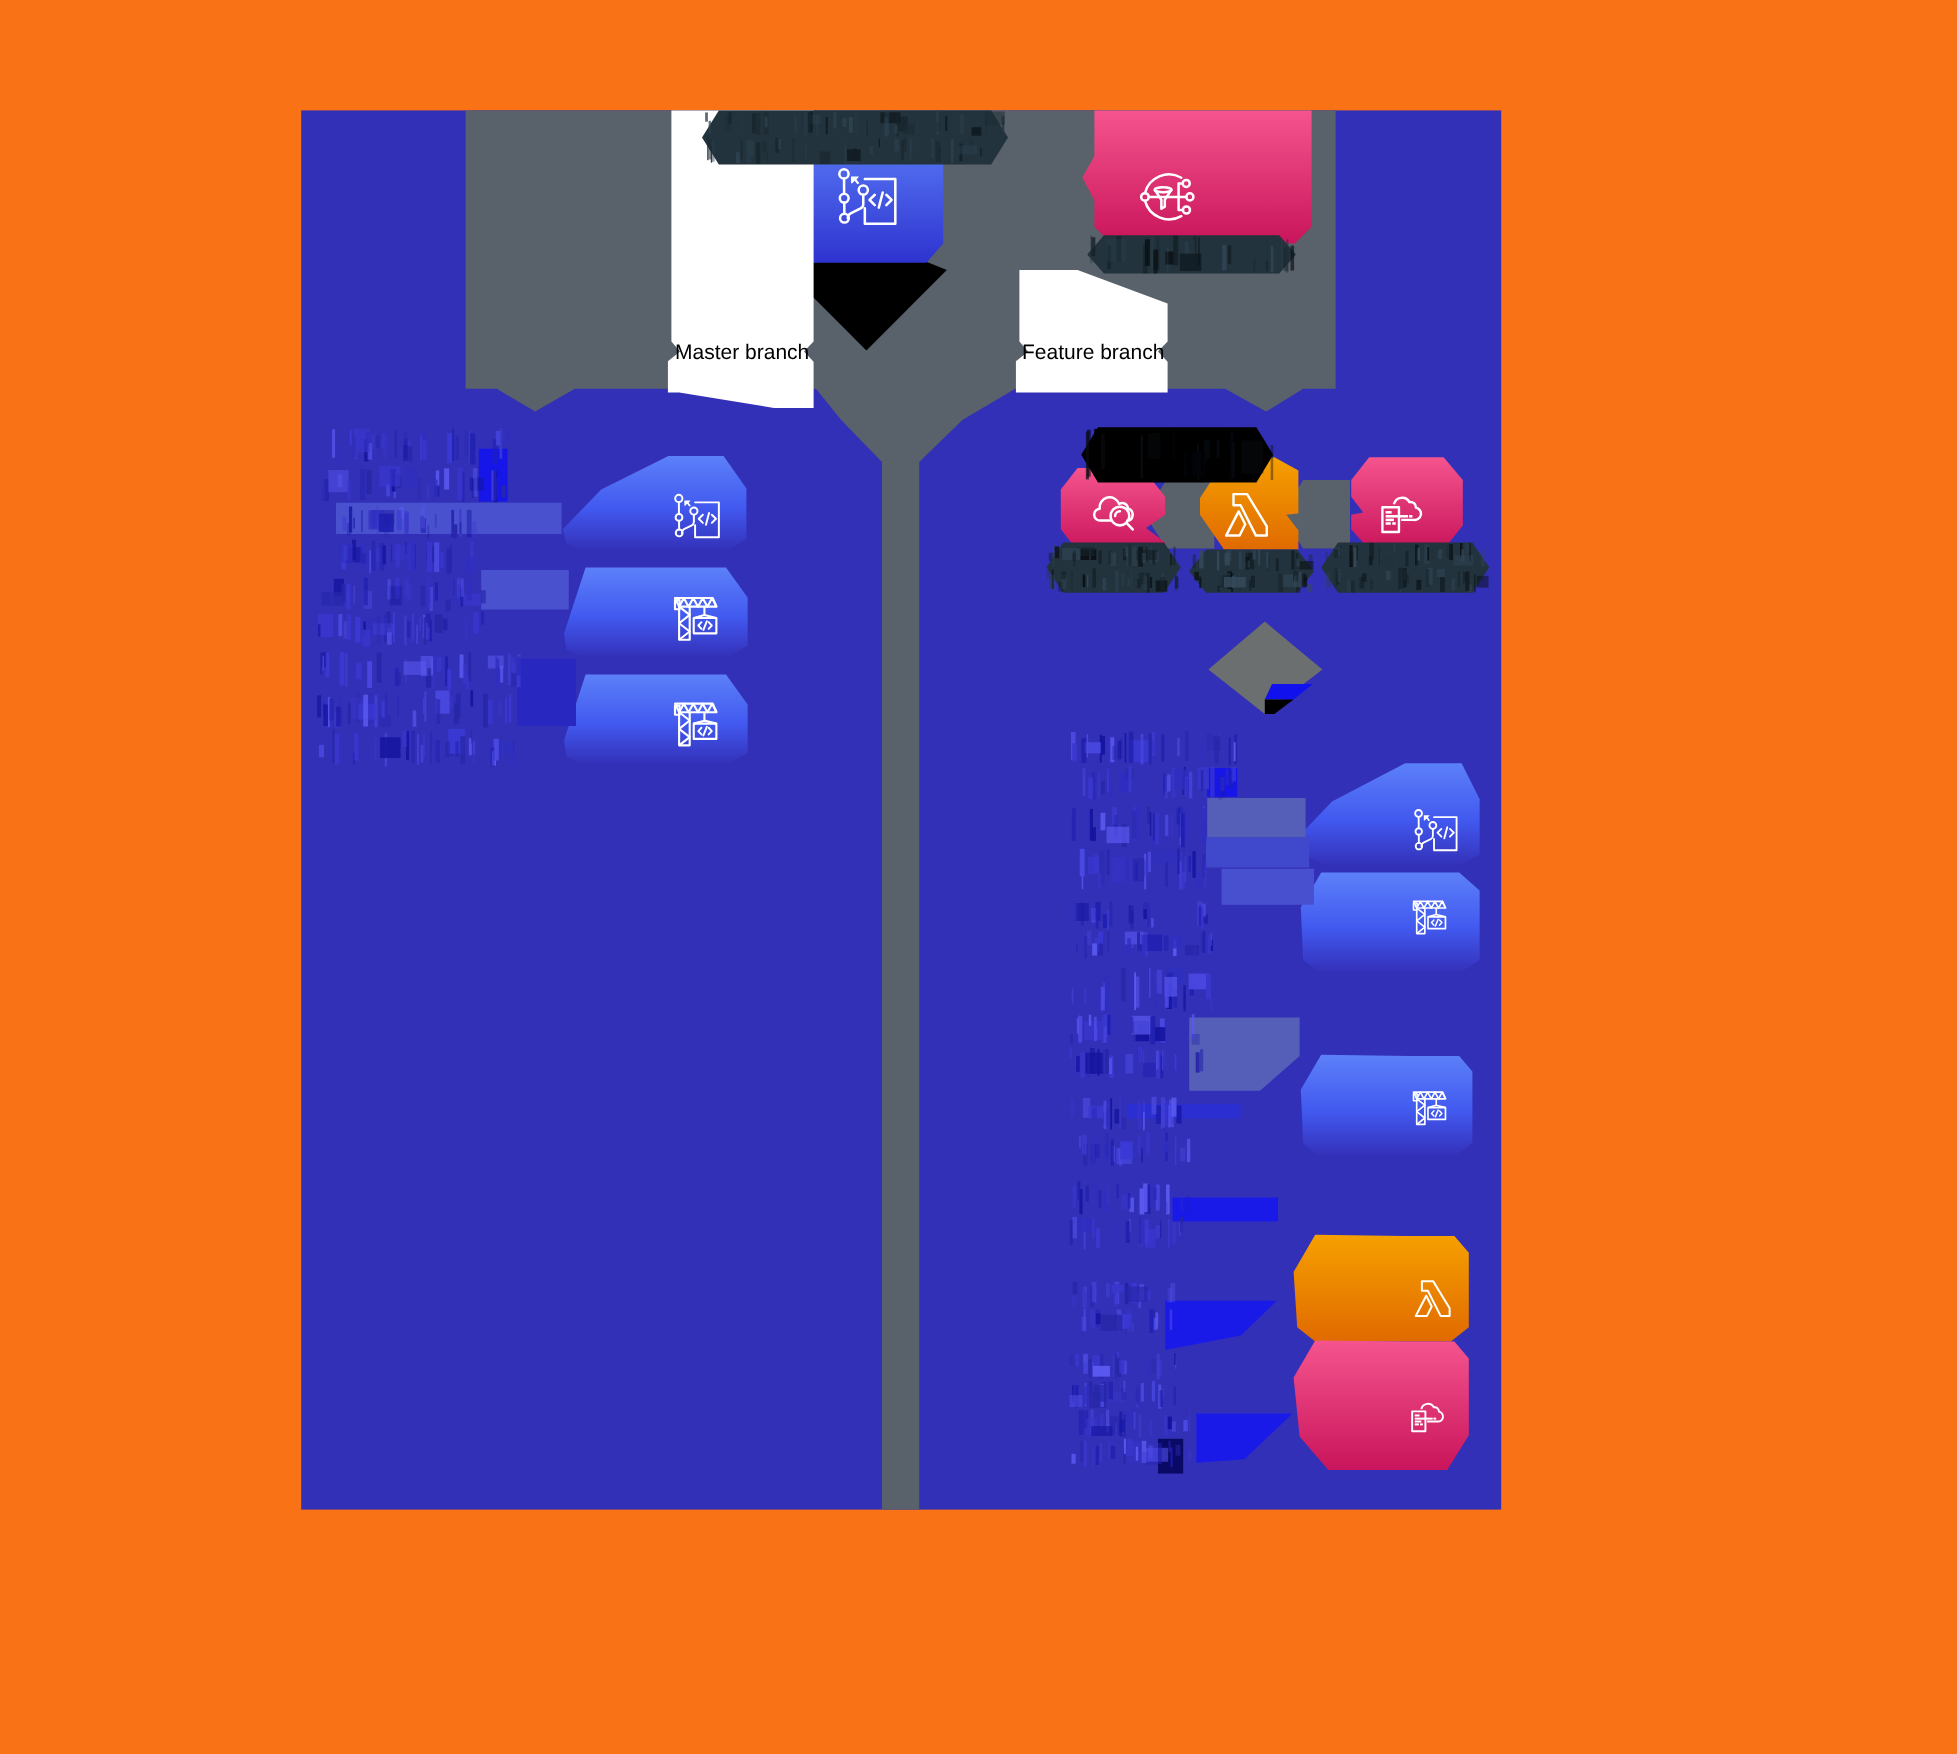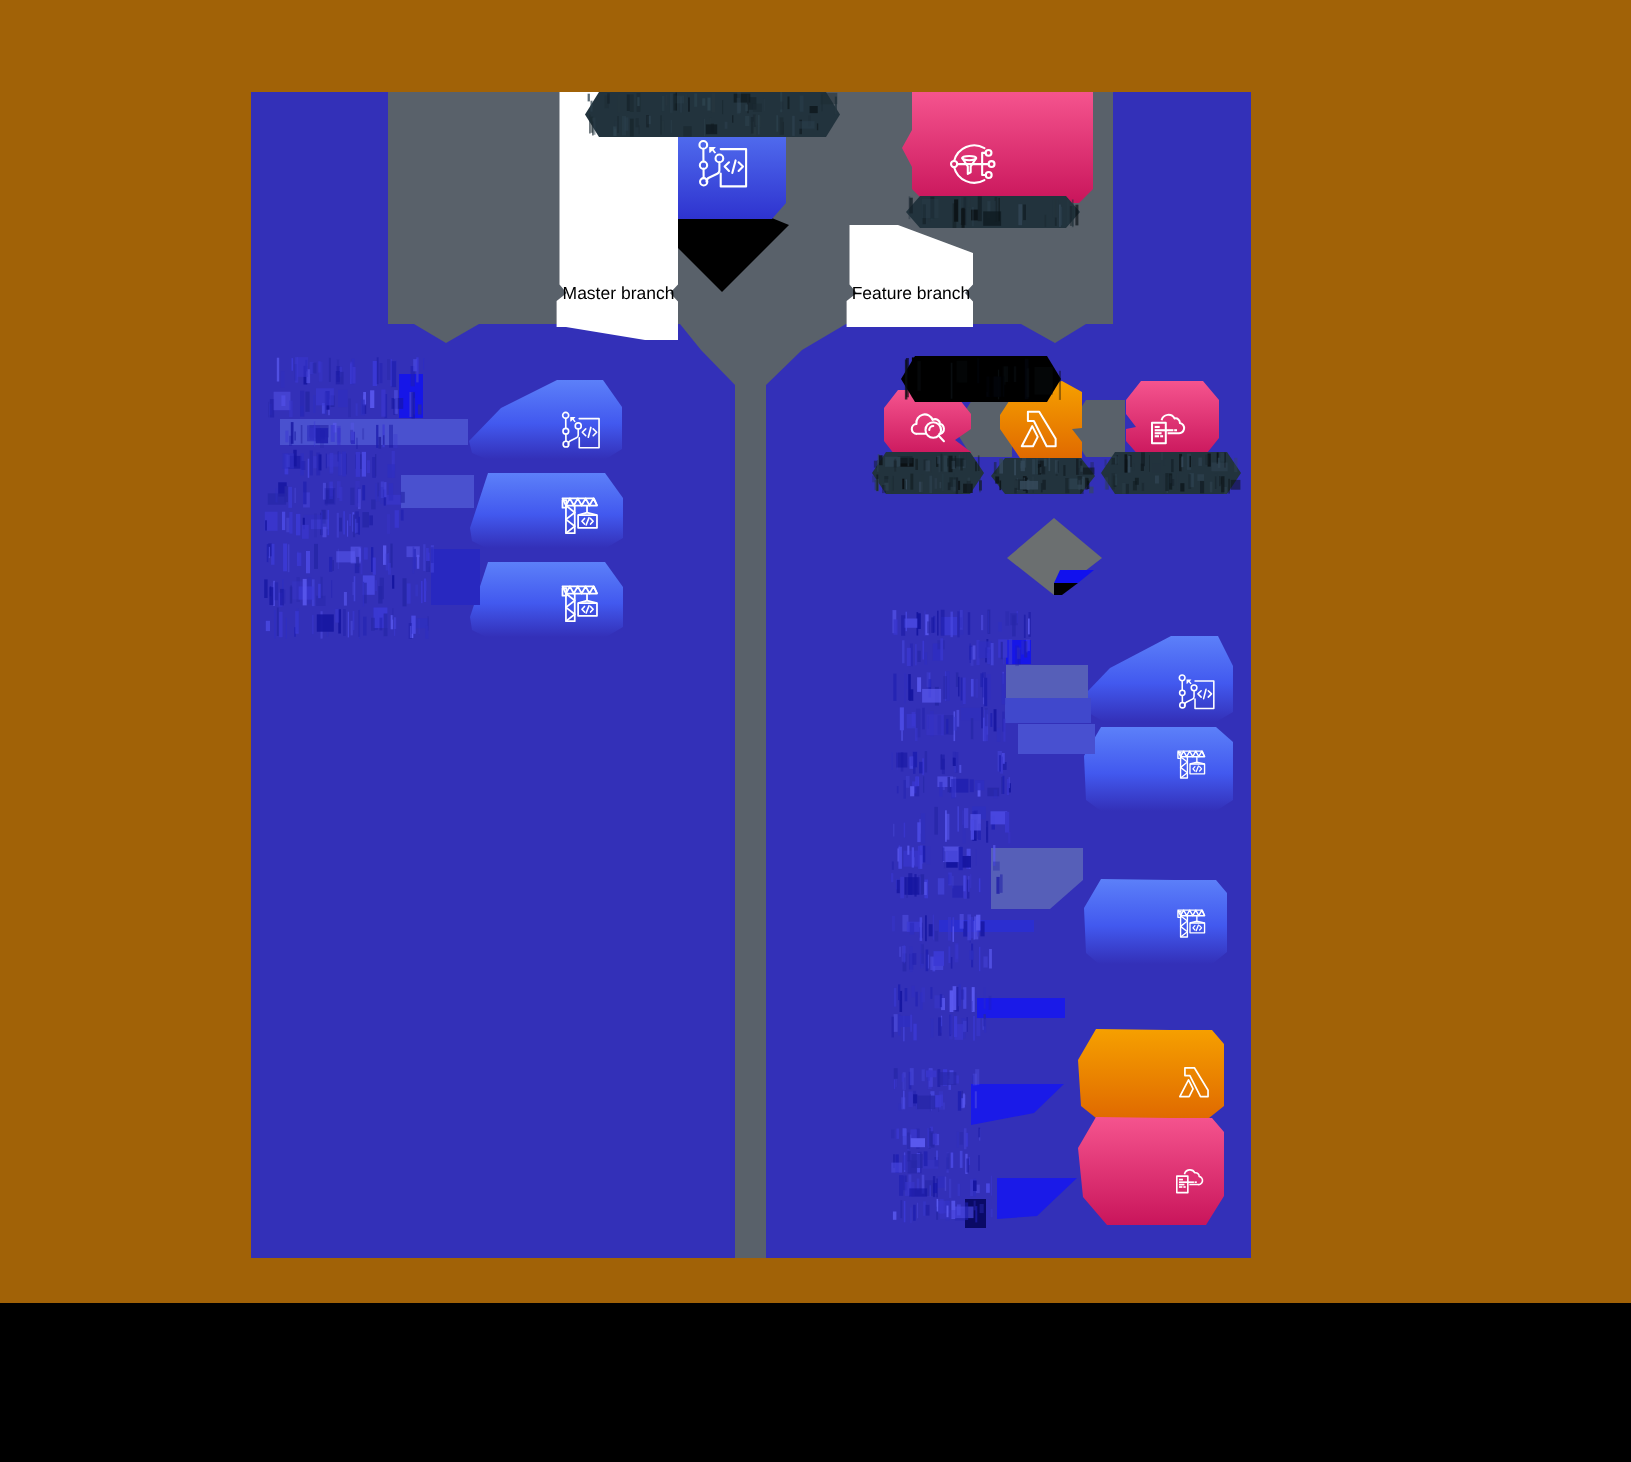--- a/index.html
+++ b/index.html
@@ -1,16 +1,16 @@
 <!DOCTYPE html>
 <html><head>
 <meta charset="utf-8">
 <style>
   html,body{margin:0;padding:0;background:#000;}
-  #root{position:relative;width:1631px;height:1303px;background:#a16207;overflow:hidden;
+  #root{position:relative;width:1631px;height:1462px;background:#f97316;overflow:hidden;
         font-family:"Liberation Sans",sans-serif;}
   svg.stage{position:absolute;left:0;top:0;width:1631px;height:1462px;display:block;}
   text{font-family:"Liberation Sans",sans-serif;-webkit-font-smoothing:antialiased;}
   svg{shape-rendering:geometricPrecision;}
   text{text-rendering:geometricPrecision;paint-order:stroke;}
 </style>
 </head>
 <body>
 
 <div id="root">

